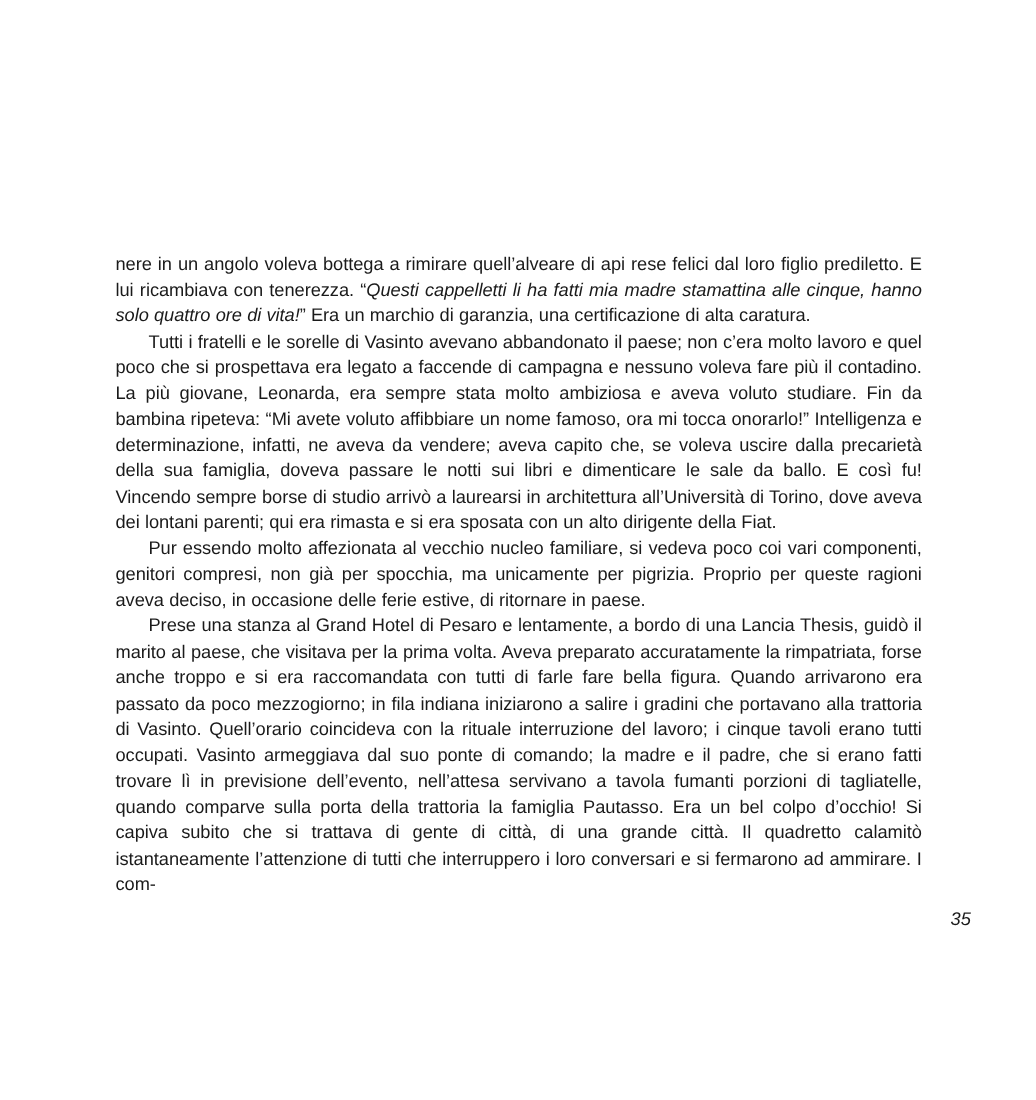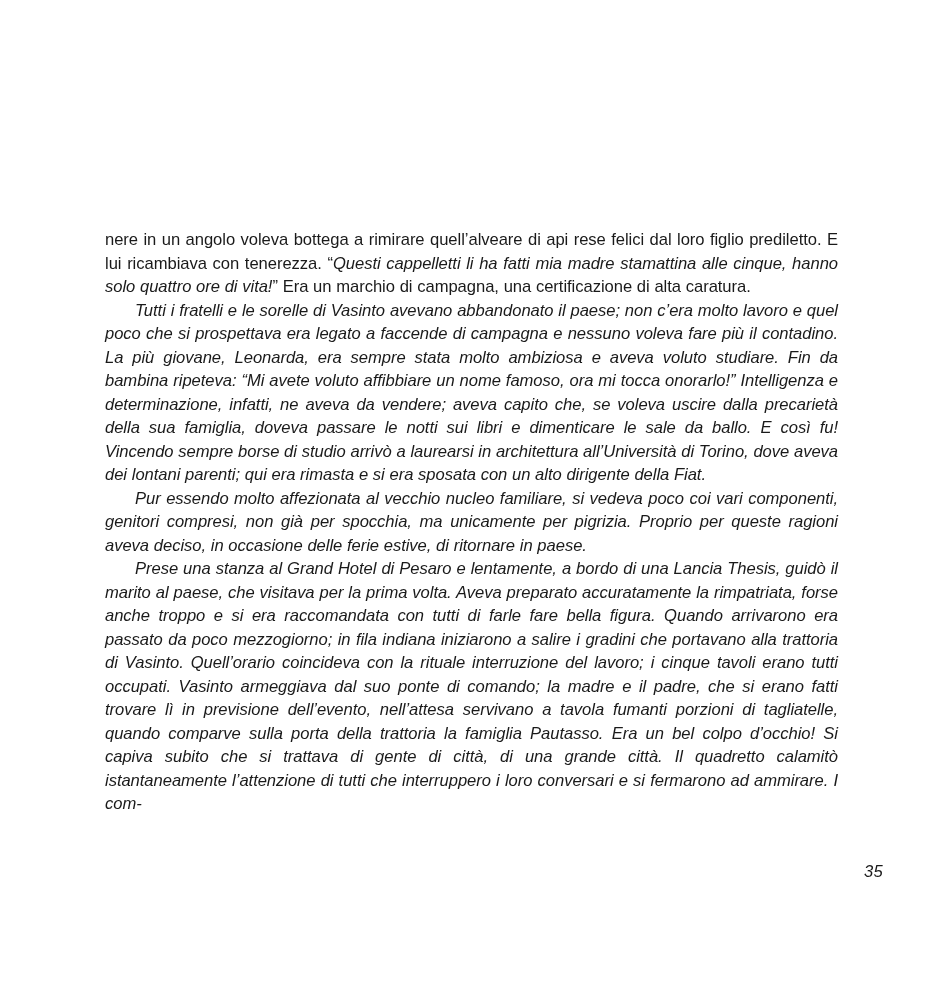--- a/index.html
+++ b/index.html
@@ -39,48 +39,47 @@
     text-justify: inter-word;
     font-size: 16.6px;
     line-height: 23.5px;
     letter-spacing: -0.05px;
     word-spacing: 0.2px;
     font-stretch: semi-condensed;
     -webkit-font-smoothing: none;
   }
   p.para.indent {
     text-indent: 30px;
-    font-style: italic;
   }
   
 
   .it {
     font-style: italic;
   }
 
   #folio {
     position: absolute;
     left: 864px;
-    top: 860px;
+    top: 824px;
     font-family: "Liberation Sans", sans-serif;
     font-style: italic;
     font-size: 16.6px;
     line-height: 23.5px;
     color: #1a1a1a;
     letter-spacing: 0.2px;
   }
 </style>
 </head>
 <body>
 
 <div id="page">
 
   <div id="textblock">
 
-    <p class="para"><span>nere in un angolo voleva bottega a rimirare quell’alveare di api rese felici dal loro figlio prediletto. E lui ricambiava con tenerezza. “</span><span class="it">Questi cappelletti li ha fatti mia madre  stamattina alle cinque, hanno solo quattro ore di vita!</span><span>” Era un marchio  di campagna, una certificazione di alta caratura.</span></p>
+    <p class="para"><span>nere in un angolo voleva bottega a rimirare quell’alveare di api rese felici dal loro figlio prediletto. E lui ricambiava con tenerezza. “</span><span class="it">Questi cappelletti li ha fatti mia madre  stamattina alle cinque, hanno solo quattro ore di vita!</span><span>” Era un marchio  di garanzia, una certificazione di alta caratura.</span></p>
 
     <p class="para indent"><span>Tutti i fratelli e le sorelle di Vasinto avevano abbandonato il paese; non c’era molto lavoro e quel poco che si prospettava era legato a faccende di campagna e nessuno voleva fare più il contadino. La più giovane, Leonarda, era sempre stata molto ambiziosa e aveva voluto studiare. Fin da bambina ripeteva: “Mi avete voluto affibbiare un nome famoso, ora mi tocca onorarlo!” Intelligenza e determinazione, infatti, ne aveva da vendere; aveva capito che, se voleva uscire dalla precarietà della sua famiglia, doveva passare le notti sui libri e dimenticare le sale da ballo. E così fu! Vincendo sempre borse di studio arrivò a laurearsi in architettura all’Università di Torino, dove aveva dei lontani parenti; qui era rimasta e si era sposata con un alto dirigente della Fiat.</span></p>
 
     <p class="para indent"><span>Pur essendo molto affezionata al vecchio nucleo familiare, si vedeva poco coi vari componenti, genitori compresi, non già per spocchia, ma unicamente per pigrizia. Proprio per queste ragioni aveva deciso, in occasione delle ferie estive, di ritornare in paese.</span></p>
 
 
     <p class="para indent"><span>Prese una stanza al Grand Hotel di Pesaro e lentamente, a bordo di una Lancia Thesis, guidò il marito al paese, che visitava per la prima volta. Aveva preparato accuratamente la rimpatriata, forse anche troppo e si era raccomandata con tutti di farle fare bella figura. Quando arrivarono era passato da poco mezzogiorno; in fila indiana iniziarono a salire i gradini che portavano alla trattoria di Vasinto. Quell’orario coincideva con la rituale interruzione del lavoro; i cinque tavoli erano tutti occupati. Vasinto  armeggiava dal suo ponte di comando; la madre e il padre, che si erano fatti trovare lì in previsione dell’evento, nell’attesa servivano a tavola fumanti porzioni di tagliatelle, quando comparve sulla porta della trattoria la famiglia Pautasso. Era un bel colpo d’occhio! Si capiva subito che si trattava di gente di città, di una grande città. Il quadretto calamitò istantaneamente l’attenzione di tutti che interruppero i loro conversari e si fermarono ad ammirare. I com-</span></p>
 
   </div>
 

